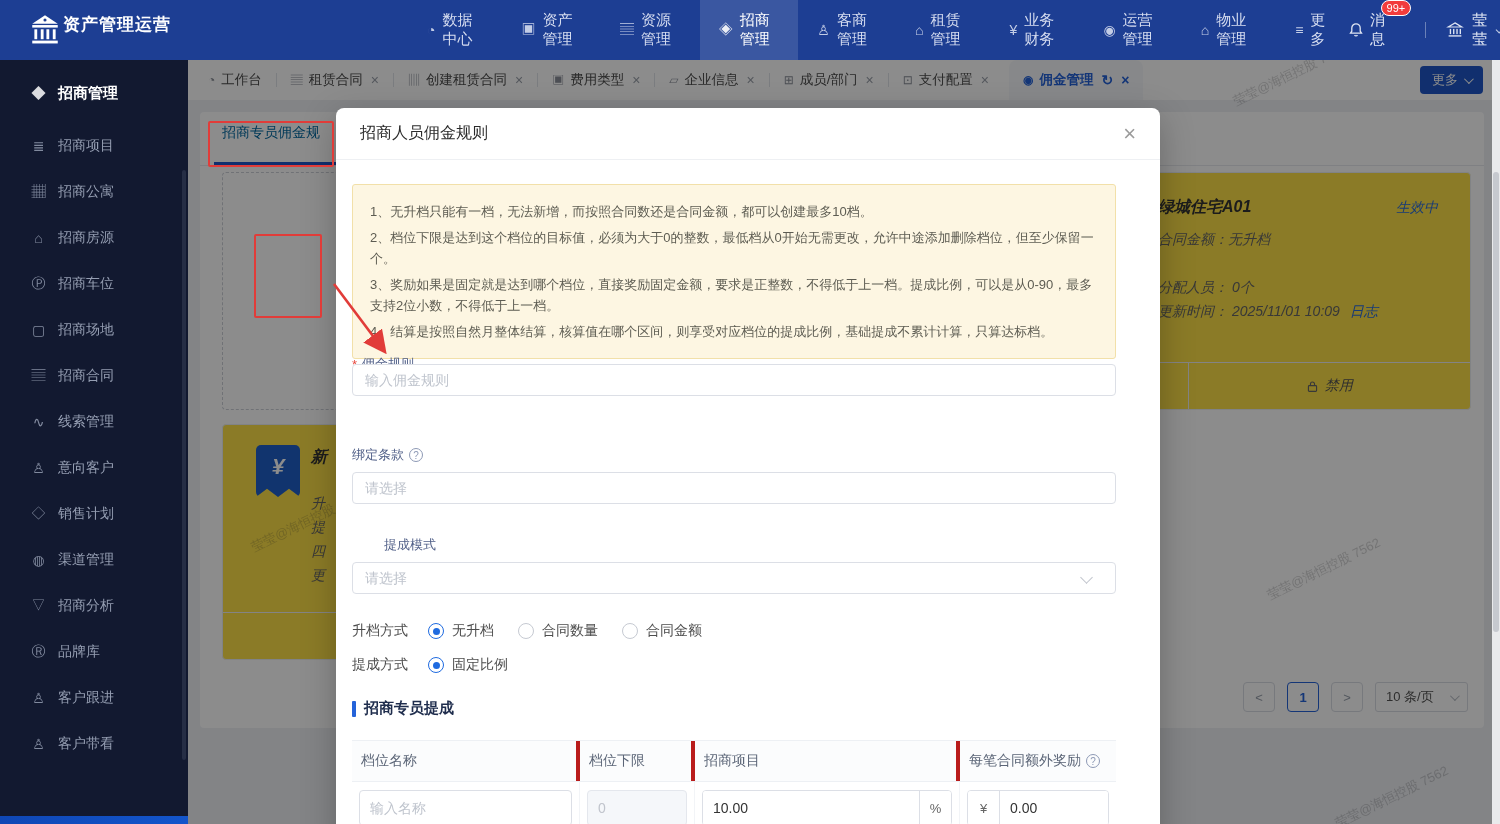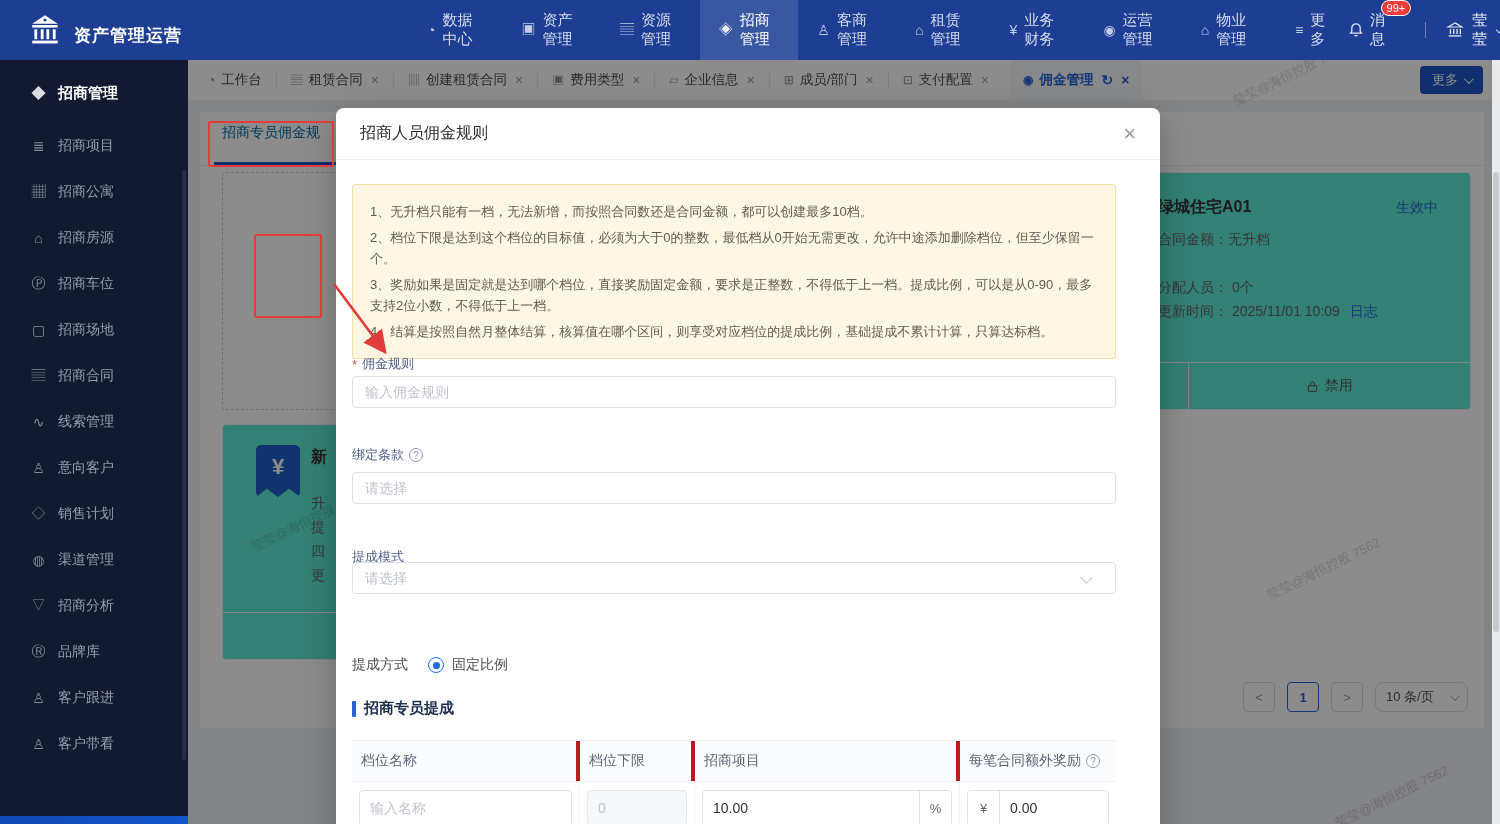--- a/index.html
+++ b/index.html
@@ -1,21 +1,21 @@
 <!DOCTYPE html>
 <html lang="zh"><head>
 <meta charset="utf-8">
 <style>
   * { margin:0; padding:0; box-sizing:border-box; }
   body { font-family:"Liberation Sans", sans-serif; background:#333; }
   .screen { position:relative; width:1500px; height:824px; overflow:hidden; background:#eef0f4; font-family:"Liberation Sans", sans-serif; }
 
   
   .navbar { position:absolute; left:0; top:0; width:1500px; height:60px; background:#1d3e93; z-index:30; display:flex; align-items:center; color:#dfe5f3; }
-  .logo-wrap { display:flex; align-items:flex-end; gap:12px; padding-left:28px; width:300px; flex:none; }
+  .logo-wrap { display:flex; align-items:flex-start; gap:1px; padding-left:28px; width:300px; flex:none; }
   .logo-title { font-size:17px; font-weight:bold; color:#fff; letter-spacing:1px; }
   .nav-items { display:flex; height:60px; margin-left:108px; }
   .nav-item { display:flex; align-items:center; gap:7px; padding:0 19px; font-size:15px; cursor:pointer; color:#d6ddf0; }
   .nav-item.active { background:rgba(255,255,255,.13); color:#fff; }
   .nav-ico { font-size:14px; opacity:.9; }
   .nav-right { margin-left:auto; display:flex; align-items:center; gap:14px; }
   .msg-wrap { position:relative; display:flex; align-items:center; gap:6px; font-size:15px; cursor:pointer; }
   .badge { position:absolute; top:-11px; right:-26px; background:#f23c3c; color:#fff; font-size:11px; border-radius:9px; padding:1px 5px; border:1px solid #fff; }
   .nav-divider { width:1px; height:16px; background:rgba(255,255,255,.35); margin:0 6px 0 26px; }
   .user-wrap { display:flex; align-items:center; gap:7px; font-size:15px; cursor:pointer;text-align:center; }
@@ -40,34 +40,34 @@
   .tab-more-btn { position:absolute; right:17px; top:6px; height:28px; padding:0 12px; background:#1f57c8; color:#fff; font-size:13px; border:none; border-radius:4px; display:flex; align-items:center; gap:6px; cursor:pointer; }
   .tab-more-btn .chev { opacity:1; }
 
   .panel { position:absolute; left:200px; top:112px; width:1284px; height:616px; background:#fff; border-radius:4px; z-index:1; }
   .subtab { position:absolute; left:22px; top:12px; font-size:14px; color:#0369a1; padding-bottom:14px; cursor:pointer; }
   .subtab-underline { position:absolute; left:14px; top:50px; width:122px; height:3px; background:#2157c9; }
   .panel-divider { position:absolute; left:0; top:53px; width:1284px; height:1px; background:#e8eaee; }
 
   .dashed-card { position:absolute; left:222px; top:172px; width:350px; height:238px; border:1px dashed #ccd0d8; border-radius:4px; z-index:1; }
 
-  .card { position:absolute; background:#5eead4; border:1px solid #ebeef2; border-radius:4px; z-index:1; }
+  .card { position:absolute; background:#fde047; border:1px solid #ebeef2; border-radius:4px; z-index:1;font-style:italic; }
   .rule-icon { position:absolute; width:44px; height:52px; background:#2060c9; border-radius:5px; color:#fff; font-size:22px; font-weight:bold; text-align:center; line-height:44px; clip-path:polygon(0 0,100% 0,100% 100%,75% 84%,50% 100%,25% 84%,0 100%); }
   .card-title { font-size:16px; font-weight:bold; color:#333; }
   .card-line { font-size:14px; color:#666; }
   .blue-text { color:#2b6bd8; }
   .card-footer { position:absolute; left:0; bottom:0; width:100%; height:47px; border-top:1px solid #f0f0f0; display:flex; }
   .card-footer .fbtn { flex:1; display:flex; align-items:center; justify-content:center; gap:6px; font-size:14px; color:#555; cursor:pointer; }
   .card-footer .fdiv { width:1px; background:#f0f0f0; }
   .more-dots { color:#2b6bd8; font-size:15px; cursor:pointer; }
 
   .pagination { position:absolute; left:1243px; top:682px; display:flex; align-items:center; gap:12px; z-index:1; }
   .pg-btn { width:32px; height:30px; border:1px solid #d9dce3; border-radius:4px; background:#fff; color:#98a0ac; font-size:13px; display:flex; align-items:center; justify-content:center; cursor:pointer; }
   .pg-btn.cur { border-color:#2563d9; color:#2563d9; font-weight:bold; }
-  .pg-size { height:30px; border:1px solid #d9dce3; border-radius:8px; background:#fff; color:#555; font-size:13px; display:flex; align-items:center; gap:16px; padding:0 10px; cursor:pointer; }
+  .pg-size { height:30px; border:1px solid #d9dce3; border-radius:3px; background:#fff; color:#555; font-size:13px; display:flex; align-items:center; gap:16px; padding:0 10px; cursor:pointer; }
   .pg-size .chev { color:#aab0ba; }
 
   .wm { position:absolute; color:rgba(50,50,55,.22); font-size:13px; transform:rotate(-26deg); white-space:nowrap; z-index:1; }
   .scroll-track { position:absolute; right:0; top:60px; width:8px; height:764px; background:#e9eaec; z-index:6; }
   .scroll-thumb { position:absolute; right:1px; top:112px; width:6px; height:460px; background:#c6c9cf; border-radius:3px; }
 
   .dim { position:absolute; left:188px; top:60px; width:1312px; height:764px; background:rgba(0,0,0,.45); z-index:5; }
 
   
   .modal { position:absolute; left:336px; top:108px; width:824px; height:740px; background:#fff; border-radius:8px; box-shadow:0 10px 34px rgba(0,0,0,.25); z-index:10; }
@@ -260,34 +260,49 @@
       <p>1、无升档只能有一档，无法新增，而按照合同数还是合同金额，都可以创建最多10档。</p>
       <p>2、档位下限是达到这个档位的目标值，必须为大于0的整数，最低档从0开始无需更改，允许中途添加删除档位，但至少保留一个。</p>
       <p>3、奖励如果是固定就是达到哪个档位，直接奖励固定金额，要求是正整数，不得低于上一档。提成比例，可以是从0-90，最多支持2位小数，不得低于上一档。</p>
       <p>4、结算是按照自然月整体结算，核算值在哪个区间，则享受对应档位的提成比例，基础提成不累计计算，只算达标档。</p>
     </div>
 
     <div class="f-label" style="top:247px;">
       <span class="req">*</span>
       <span>佣金规则</span>
     </div>
-    <input class="f-input" style="top: 268px;" placeholder="输入佣金规则">
+    <input class="f-input" style="top: 256px;" placeholder="输入佣金规则">
 
     <div class="f-label" style="top:338px;">
       <span>绑定条款</span>
       <span class="qicon">?</span>
     </div>
     <input class="f-input" style="top: 364px;" readonly="" placeholder="请选择">
 
-    <div class="f-label" style="top:440px;">
+    <div class="f-label" style="top:428px;margin-left:32px;">
       <span>提成模式</span>
     </div>
     <input class="f-input" style="top: 454px;" readonly="" placeholder="请选择">
     <span class="sel-chev" style="top:465px;"></span>
 
+    <div class="radio-row" style="top:514px;">
+      <span style="margin-right:-4px;">升档方式</span>
+      <label class="radio">
+        <span class="rb sel"></span>
+        <span>无升档</span>
+      </label>
+      <label class="radio">
+        <span class="rb"></span>
+        <span>合同数量</span>
+      </label>
+      <label class="radio">
+        <span class="rb"></span>
+        <span>合同金额</span>
+      </label>
+    </div>
 
     <div class="radio-row" style="top:548px;">
       <span style="margin-right:-4px;">提成方式</span>
       <label class="radio">
         <span class="rb sel"></span>
         <span>固定比例</span>
       </label>
     </div>
 
     <div class="sec-title" style="top:591px;">

